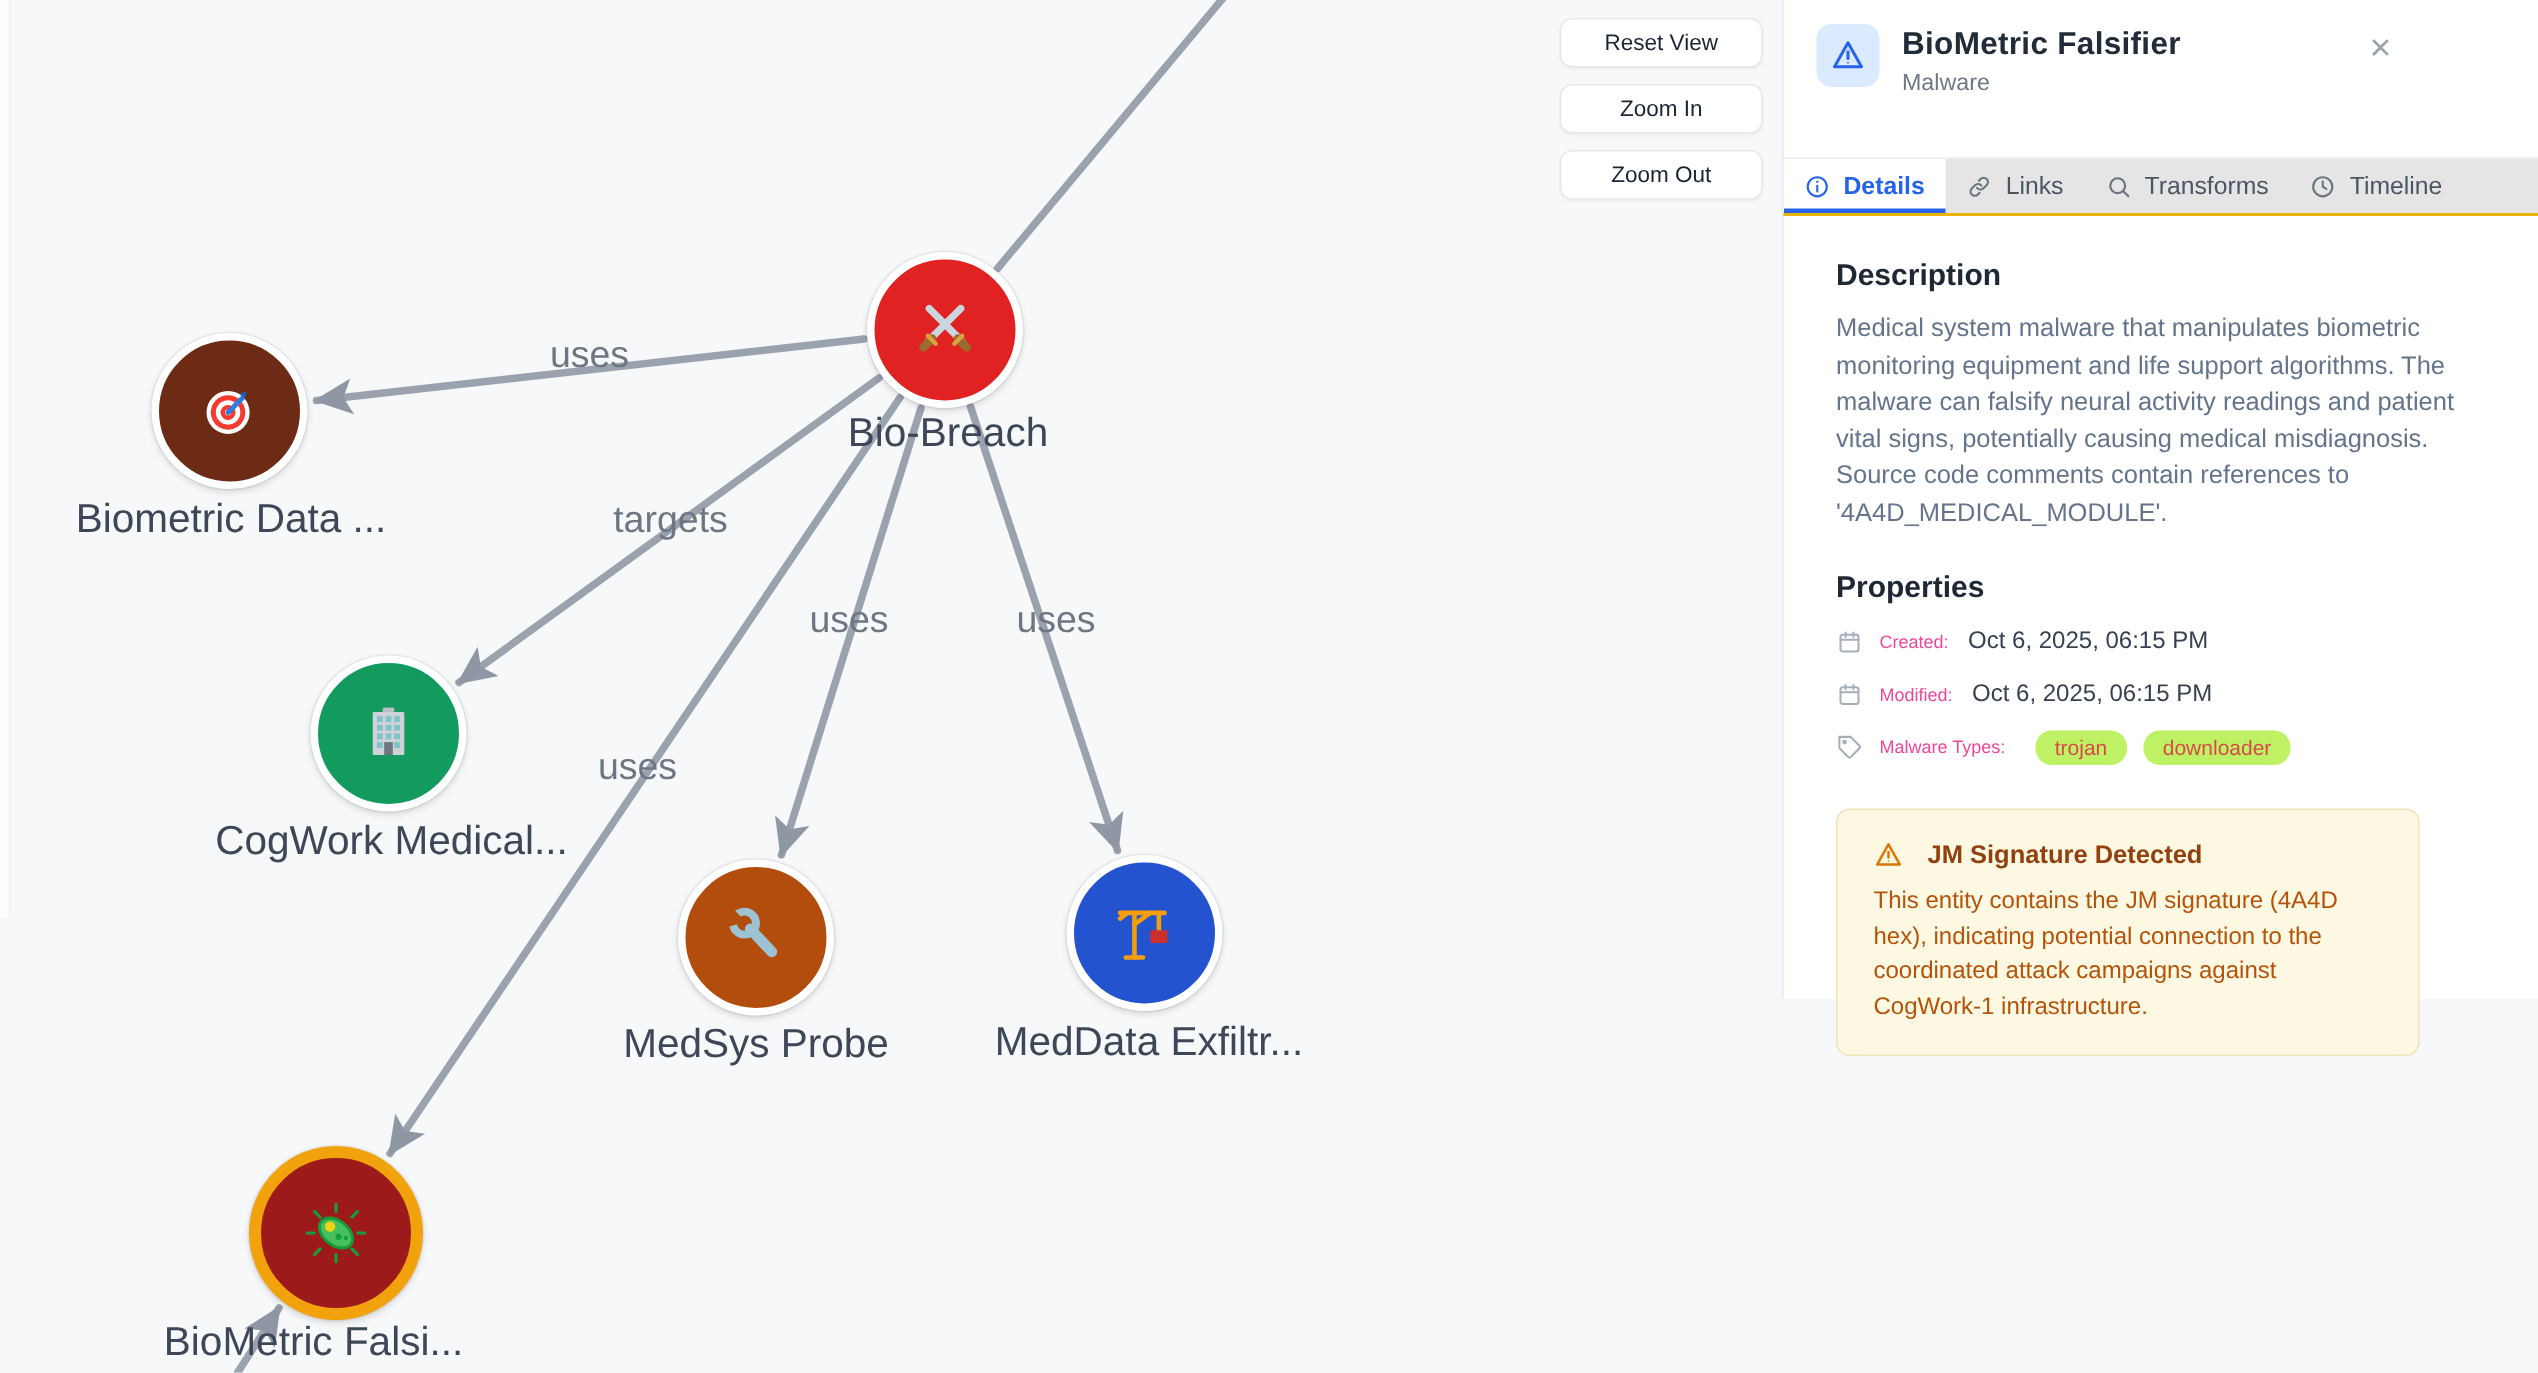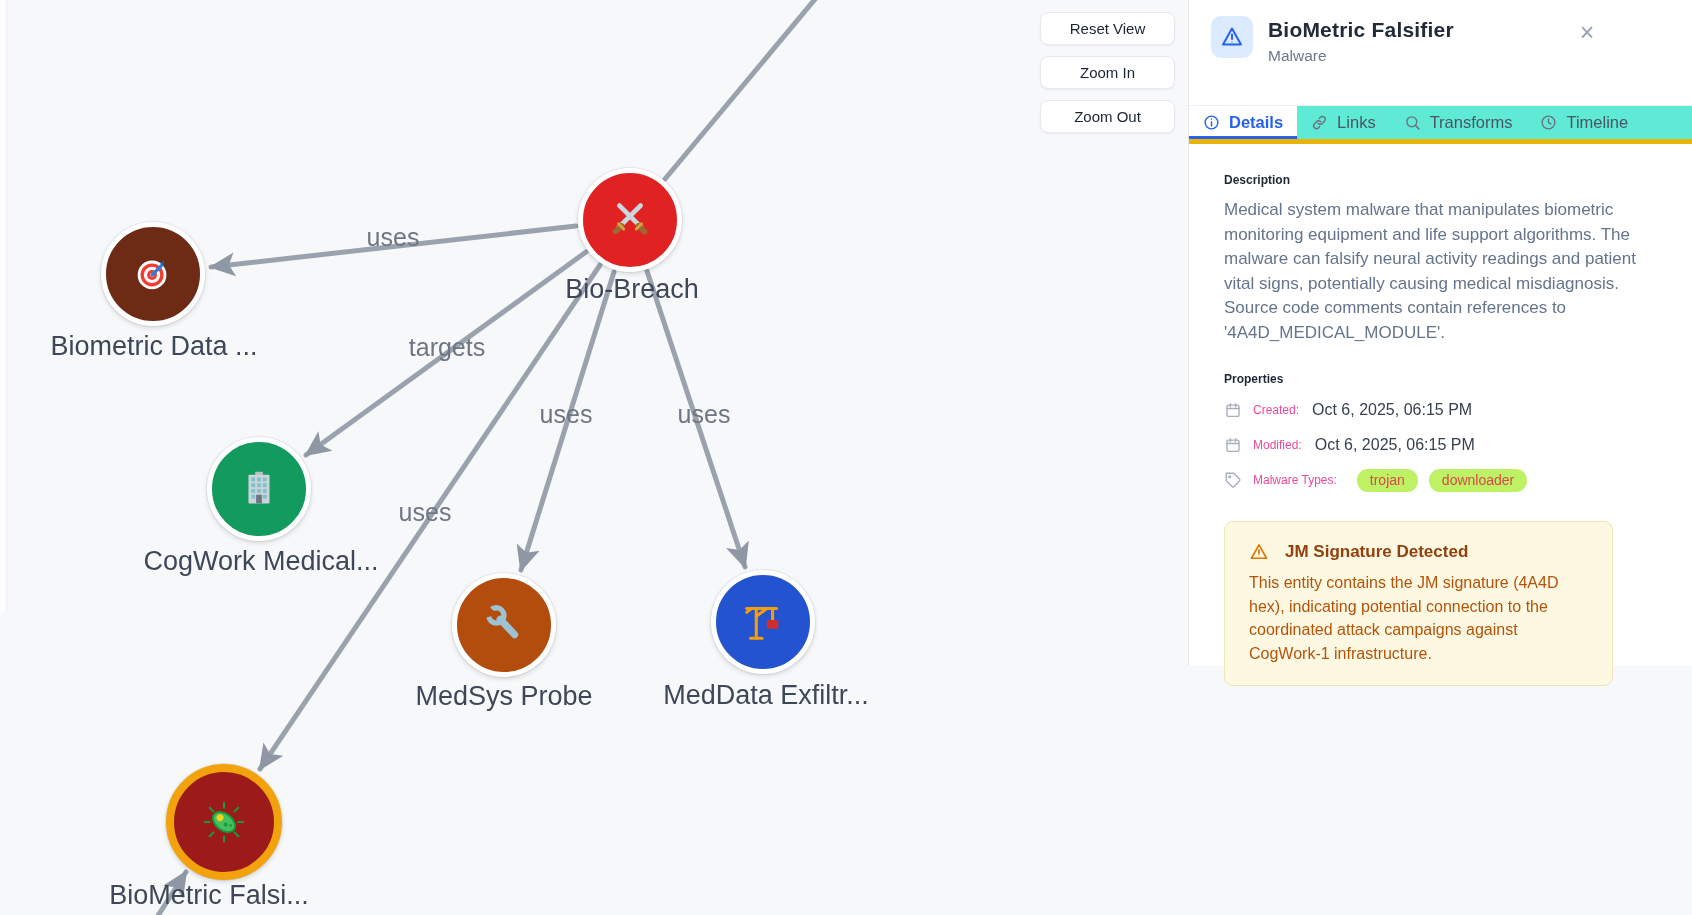--- a/index.html
+++ b/index.html
@@ -28,28 +28,28 @@
   #panel { position:absolute; left:1188px; top:0; width:504px; height:666px; background:#fff; border-left:1px solid #e4e7ec; }
   .p-header { position:relative; height:105px; padding:16px 0 0 22px; }
   .p-entity-icon { position:absolute; left:22px; top:16px; width:42px; height:42px; border-radius:10px;
                    background:#dbeafe; color:#2563eb; display:flex; align-items:center; justify-content:center; }
   .p-titleblock { margin-left:57px; padding-top:2px; }
   .p-title { font-size:21px; font-weight:bold; color:#222b38; letter-spacing:.2px; }
   .p-subtitle { font-size:15.5px; color:#6f7887; margin-top:5px; }
   .p-close { position:absolute; right:92px; top:20px; width:26px; height:26px; font-size:25px; line-height:24px;
              text-align:center; color:#9aa3ad; cursor:pointer; }
 
-  .p-tabs { display:flex; height:39px; background:#5eead4; border-top:1px solid #eceff2; border-bottom:5px solid #eab308; }
+  .p-tabs { display:flex; height:39px; background:#e5e5e5; border-top:1px solid #eceff2; border-bottom:2px solid #eab308; }
   .tab { display:flex; align-items:center; gap:9px; padding:0 14px; font-size:16.5px; color:#4b5563; cursor:pointer; white-space:nowrap; }
   .tab .ticon { display:flex; color:#6b7280; }
   .tab.active { background:#fff; color:#2563eb; box-shadow:inset 0 -3px 0 #2563eb; font-weight:bold; }
   .tab.active .ticon { color:#2563eb; }
 
   .p-content { padding:29px 0 0 35px; width:100%; }
-  .p-h3 { font-size:12px; font-weight:bold; color:#1e2834; }
+  .p-h3 { font-size:20px; font-weight:bold; color:#1e2834; }
   .p-desc { margin-top:11px; width:436px; font-size:17px; line-height:24.5px; color:#64748b; }
   .p-props-h { margin-top:27px; }
   .prop-row { display:flex; align-items:center; gap:11px; margin-top:13px; height:22px; }
   .prop-row .picon { display:flex; color:#a6aebb; }
   .prop-label { font-size:12px; color:#ec4899; }
   .prop-value { font-size:16px; color:#374151; margin-left:2px; }
   .badge { display:inline-block; background:#bef264; color:#d84a4a; font-size:14px; padding:3px 13px 4px; border-radius:11px; margin-left:9px; }
 
   .alert-box { margin-top:30px; width:389px; background:#fdf8e2; border:1px solid #f0e3b8; border-radius:9px; padding:20px 24px; }
   .alert-title-row { display:flex; align-items:center; gap:16px; }

